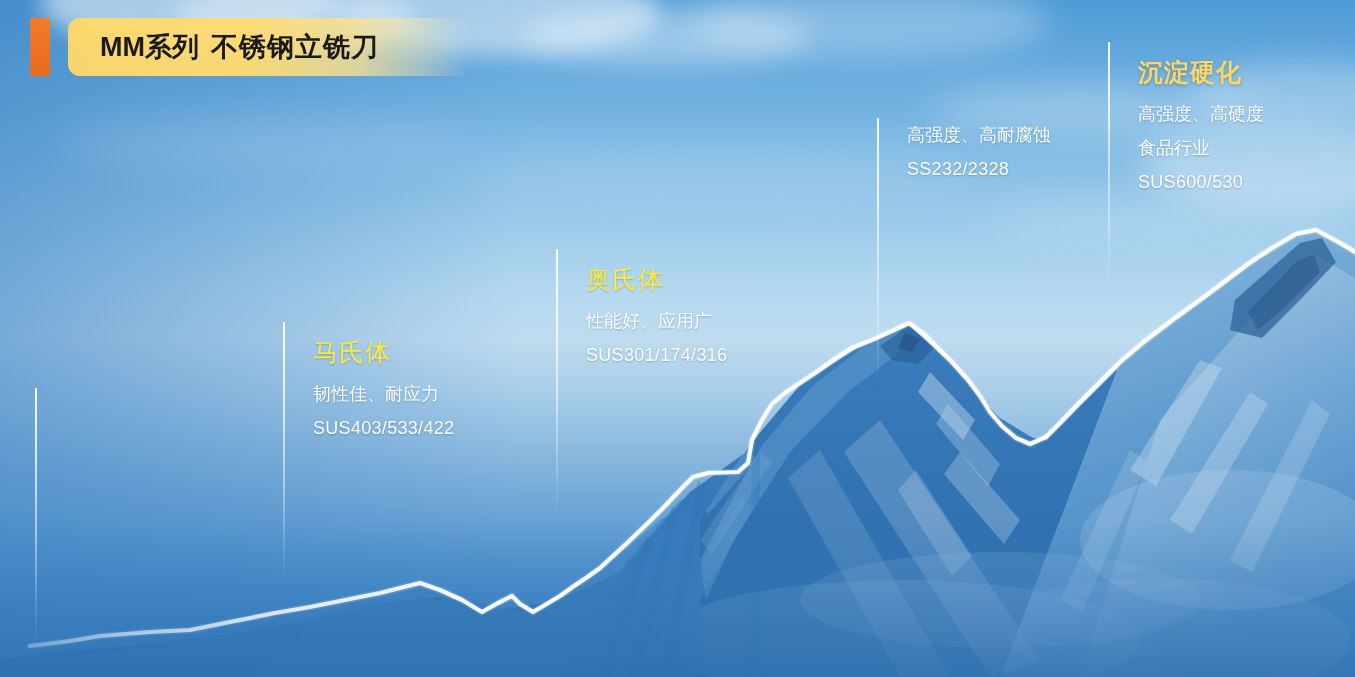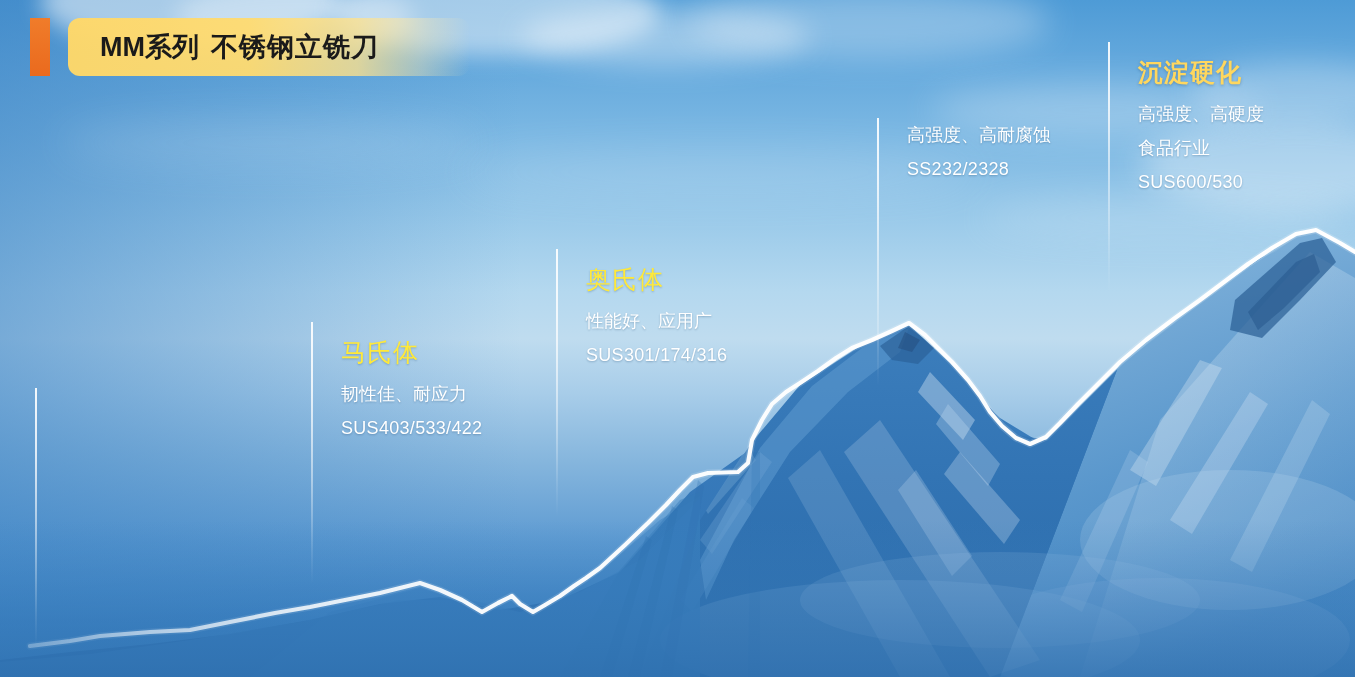--- a/index.html
+++ b/index.html
@@ -303,21 +303,21 @@
       <div class="header-text">
         <span class="series">MM系列</span><span class="sub">不锈钢立铣刀</span>
       </div>
     </div>
   </div>
 
   <div id="groups-host">
       <div class="label-group" style="left: 35px; top: 388px;">
         <div class="divider" style="height: 258px;"></div>
       </div>
-      <div class="label-group" style="left: 311px; top: 322px;">
+      <div class="label-group" style="left: 283px; top: 322px;">
         <div class="divider" style="height: 262px;"></div>
         <div style="padding-top: 8px;">
           <div class="lbl-title">马氏体</div>
           <div class="lbl-line">韧性佳、耐应力</div>
           <div class="lbl-line code">SUS403/533/422</div>
         </div>
       </div>
       <div class="label-group" style="left: 556px; top: 249px;">
         <div class="divider" style="height: 268px;"></div>
         <div style="padding-top: 8px;">

